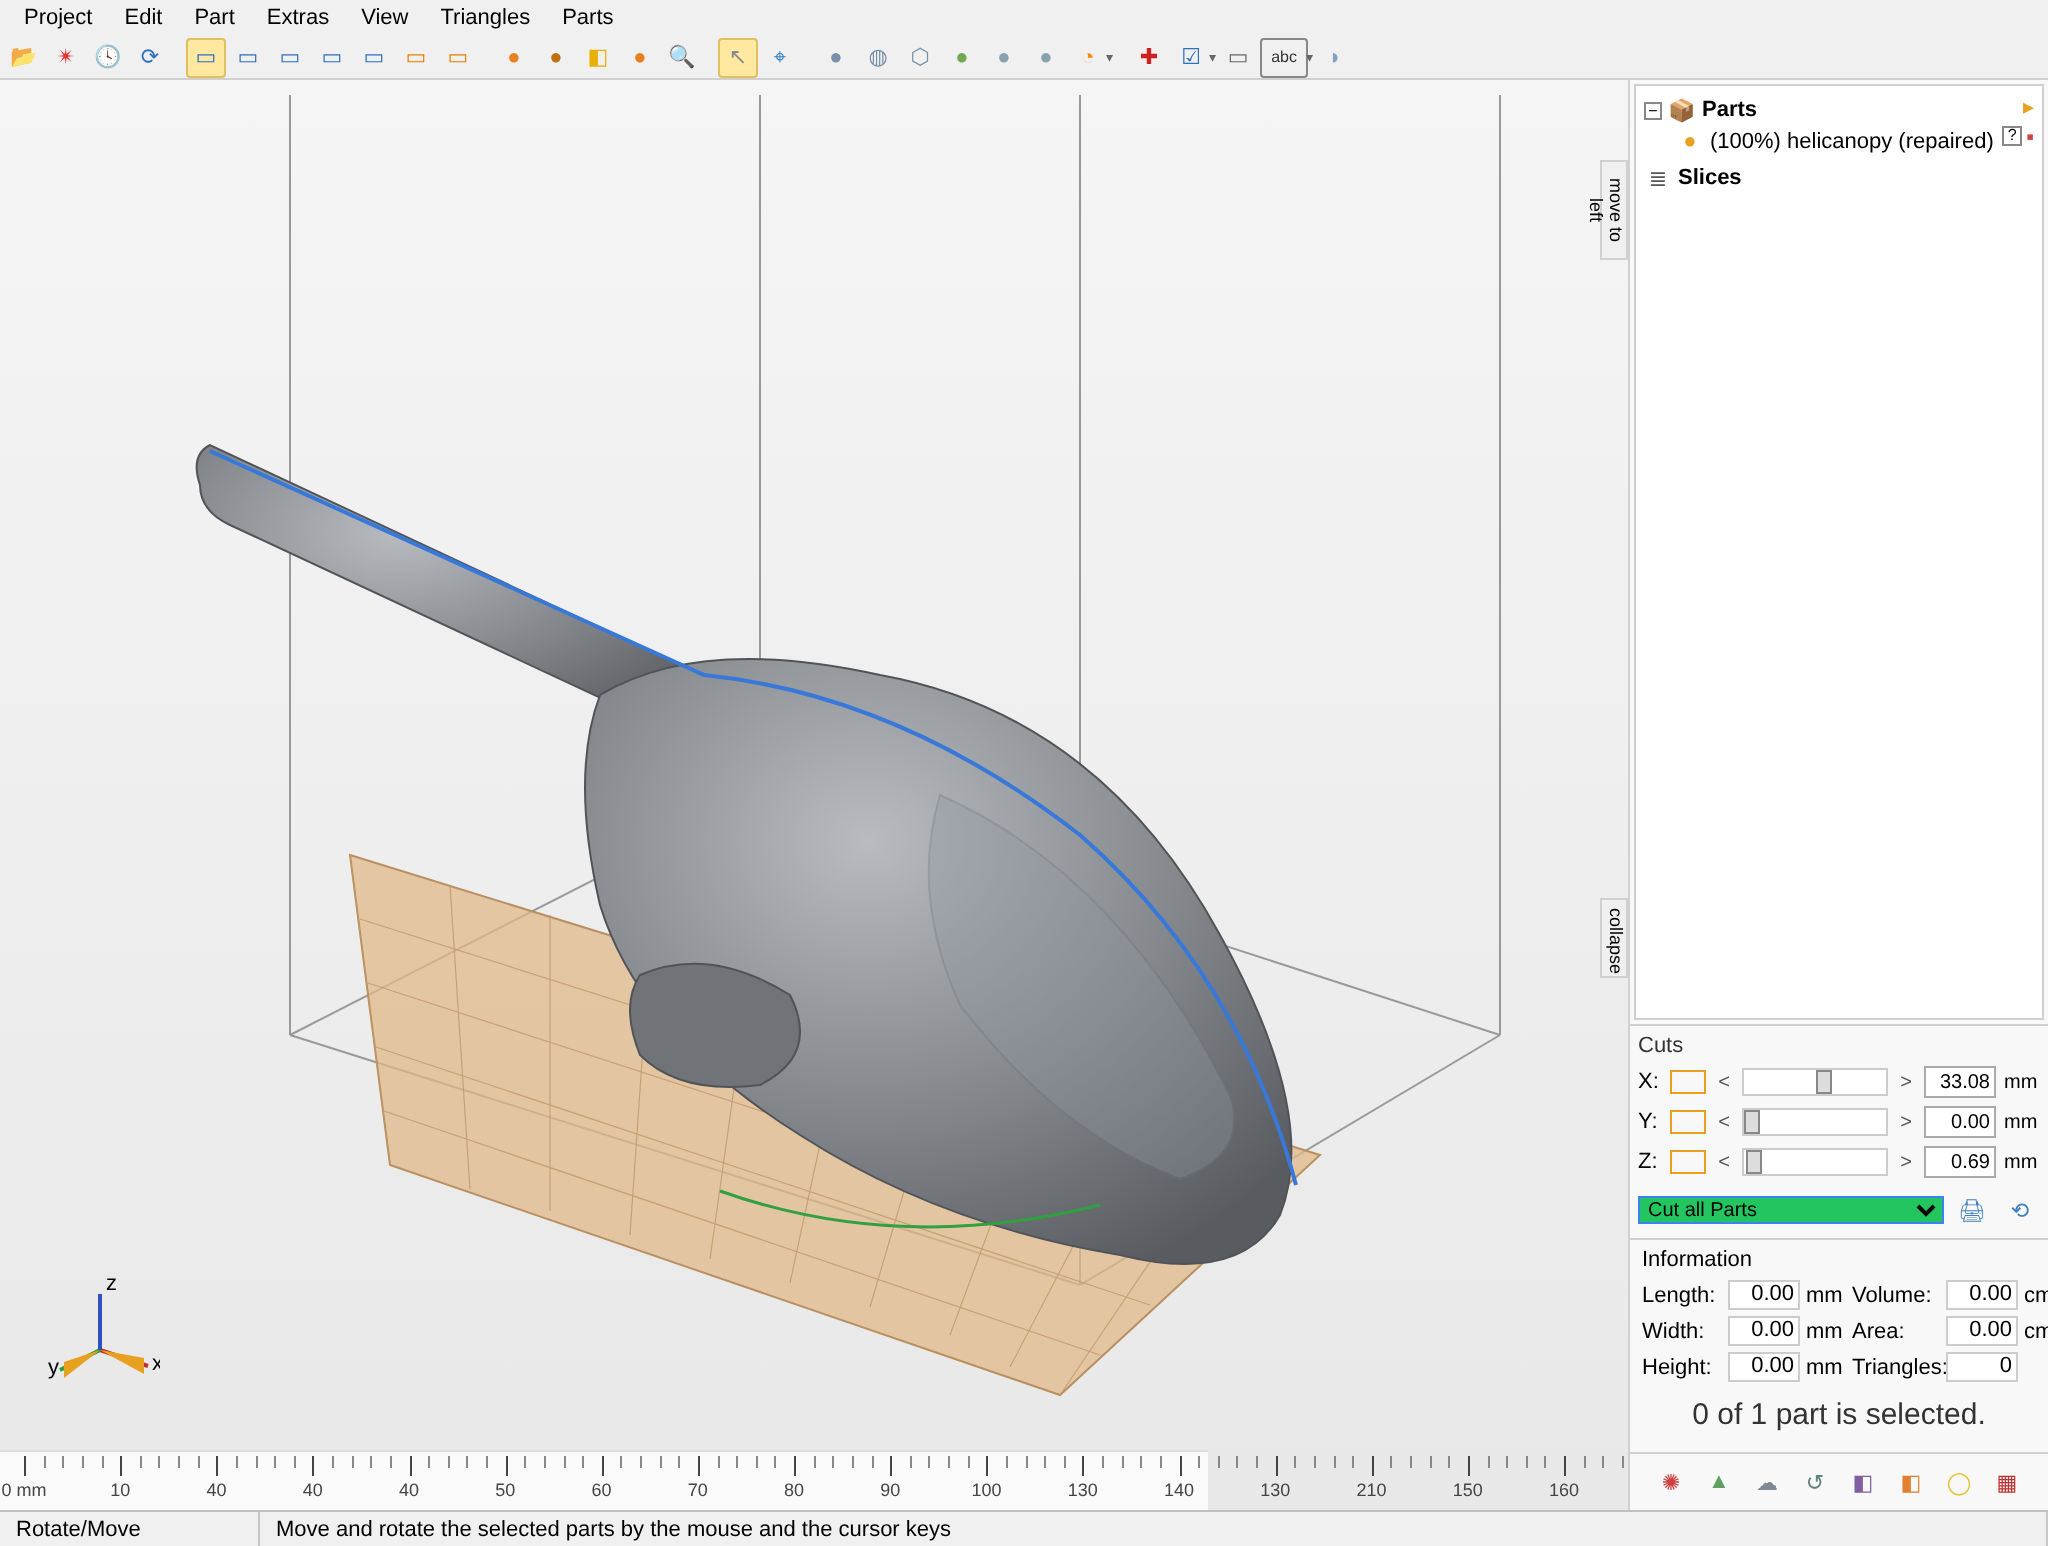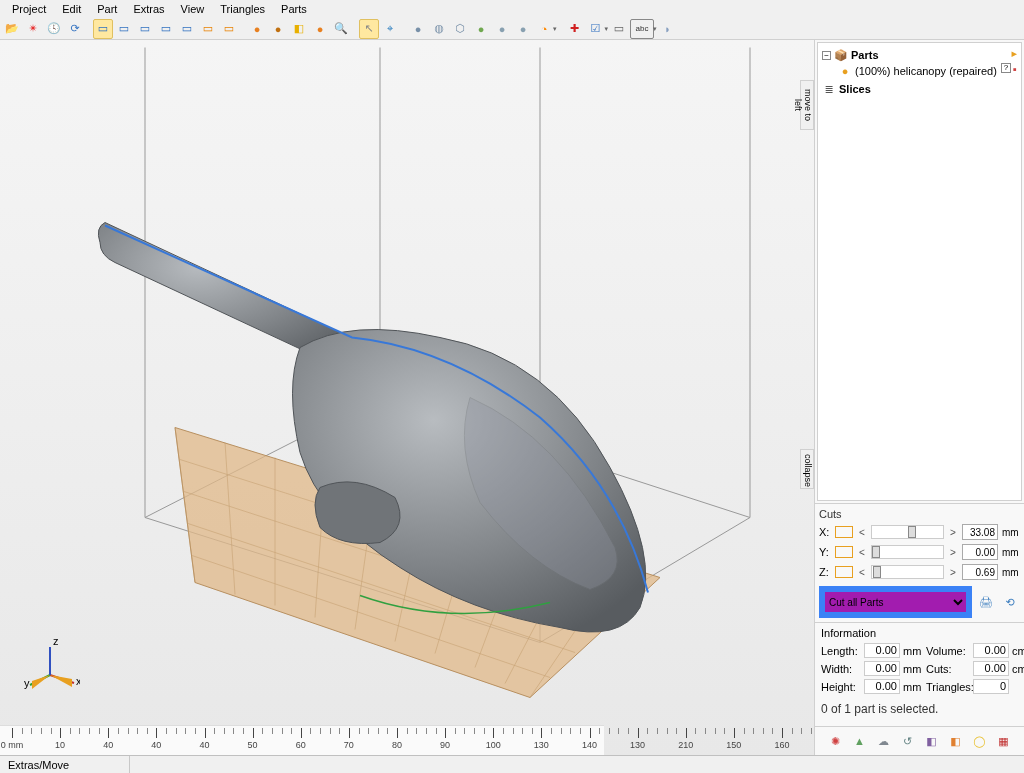--- a/index.html
+++ b/index.html
@@ -39,29 +39,29 @@
 .cuts-panel h4 { font-size: 11px; font-weight: normal; color: #333; margin-bottom: 4px; }
 .cut-row { display: flex; align-items: center; gap: 4px; margin-bottom: 4px; }
 .cut-row .axis { width: 12px; }
 .cut-row .rect-icon { width: 18px; height: 12px; border: 1px solid; position: relative; }
 .cut-row .arrow { width: 10px; text-align: center; color: #555; cursor: default; font-size: 10px; }
 .cut-row .slider { flex: 1; height: 14px; background: #fff; border: 1px solid #ccc; position: relative; }
 .cut-row .slider .thumb { position: absolute; width: 8px; height: 12px; background: #ddd; border: 1px solid #888; top: 0; }
 .cut-row .num { width: 36px; height: 16px; border: 1px solid #aaa; text-align: right; padding: 0 2px; font-size: 10px; background: #fff; }
 .cut-row .unit { width: 18px; font-size: 10px; }
 .cuts-actions { display: flex; align-items: center; gap: 4px; margin-top: 6px; }
-.cuts-actions select { flex: 1; height: 32px; border: 6px solid #3b82f6; background: #a21caf; font-size: 10px; }
+.cuts-actions select { flex: 1; height: 14px; border: 1px solid #3b82f6; background: #22c55e; font-size: 10px; }
 .cuts-actions .btn-icon { width: 20px; height: 20px; display: flex; align-items: center; justify-content: center; }
 
 
 .info-panel { border-top: 1px solid #d0d0d0; padding: 4px 6px; }
 .info-panel h4 { font-size: 11px; font-weight: normal; margin-bottom: 4px; }
 .info-grid { display: grid; grid-template-columns: 40px 36px 20px 44px 36px 20px; gap: 3px 3px; align-items: center; font-size: 10px; }
 .info-grid .val { border: 1px solid #ccc; background: #fff; text-align: right; padding: 0 2px; height: 15px; line-height: 13px; }
-.info-foot { text-align: left; padding: 8px 0 6px; font-size: 12px; color: #333; }
+.info-foot { text-align: center; padding: 8px 0 6px; font-size: 15px; color: #333; }
 
 
 .bottom-tools { border-top: 1px solid #d0d0d0; padding: 4px; display: flex; gap: 4px; justify-content: center; }
 .bottom-tools .bt { width: 20px; height: 20px; display: flex; align-items: center; justify-content: center; border-radius: 2px; }
 
 
 .ruler { position: absolute; bottom: 0; left: 0; right: 210px; height: 30px; background: #fafafa; border-top: 1px solid #ddd; }
 .ruler-ticks { position: relative; height: 100%; }
 .ruler-tick { position: absolute; top: 2px; width: 1px; height: 6px; background: #888; }
 .ruler-tick.major { height: 10px; background: #444; }
@@ -399,21 +399,21 @@
       <div class="info-grid" id="info-grid">
           <div>Length:</div>
           <div class="val">0.00</div>
           <div>mm</div>
           <div>Volume:</div>
           <div class="val">0.00</div>
           <div>cm³</div>
           <div>Width:</div>
           <div class="val">0.00</div>
           <div>mm</div>
-          <div>Cuts:</div>
+          <div>Area:</div>
           <div class="val">0.00</div>
           <div>cm²</div>
           <div>Height:</div>
           <div class="val">0.00</div>
           <div>mm</div>
           <div>Triangles:</div>
           <div class="val">0</div>
           <div></div>
         </div>
       <div class="info-foot">0 of 1 part is selected.</div>
@@ -426,14 +426,15 @@
         <div class="bt" style="color: rgb(96, 128, 128);">↺</div>
         <div class="bt" style="color: rgb(128, 96, 160);">◧</div>
         <div class="bt" style="color: rgb(224, 128, 48);">◧</div>
         <div class="bt" style="color: rgb(232, 192, 48);">◯</div>
         <div class="bt" style="color: rgb(192, 48, 48);">▦</div>
       </div>
   </div>
 </div>
 
 <div class="statusbar">
-  <div class="status-cell">Extras/Move</div>
+  <div class="status-cell">Rotate/Move</div>
+  <div class="status-cell" style="flex:1">Move and rotate the selected parts by the mouse and the cursor keys</div>
 </div>
 
 </body></html>

